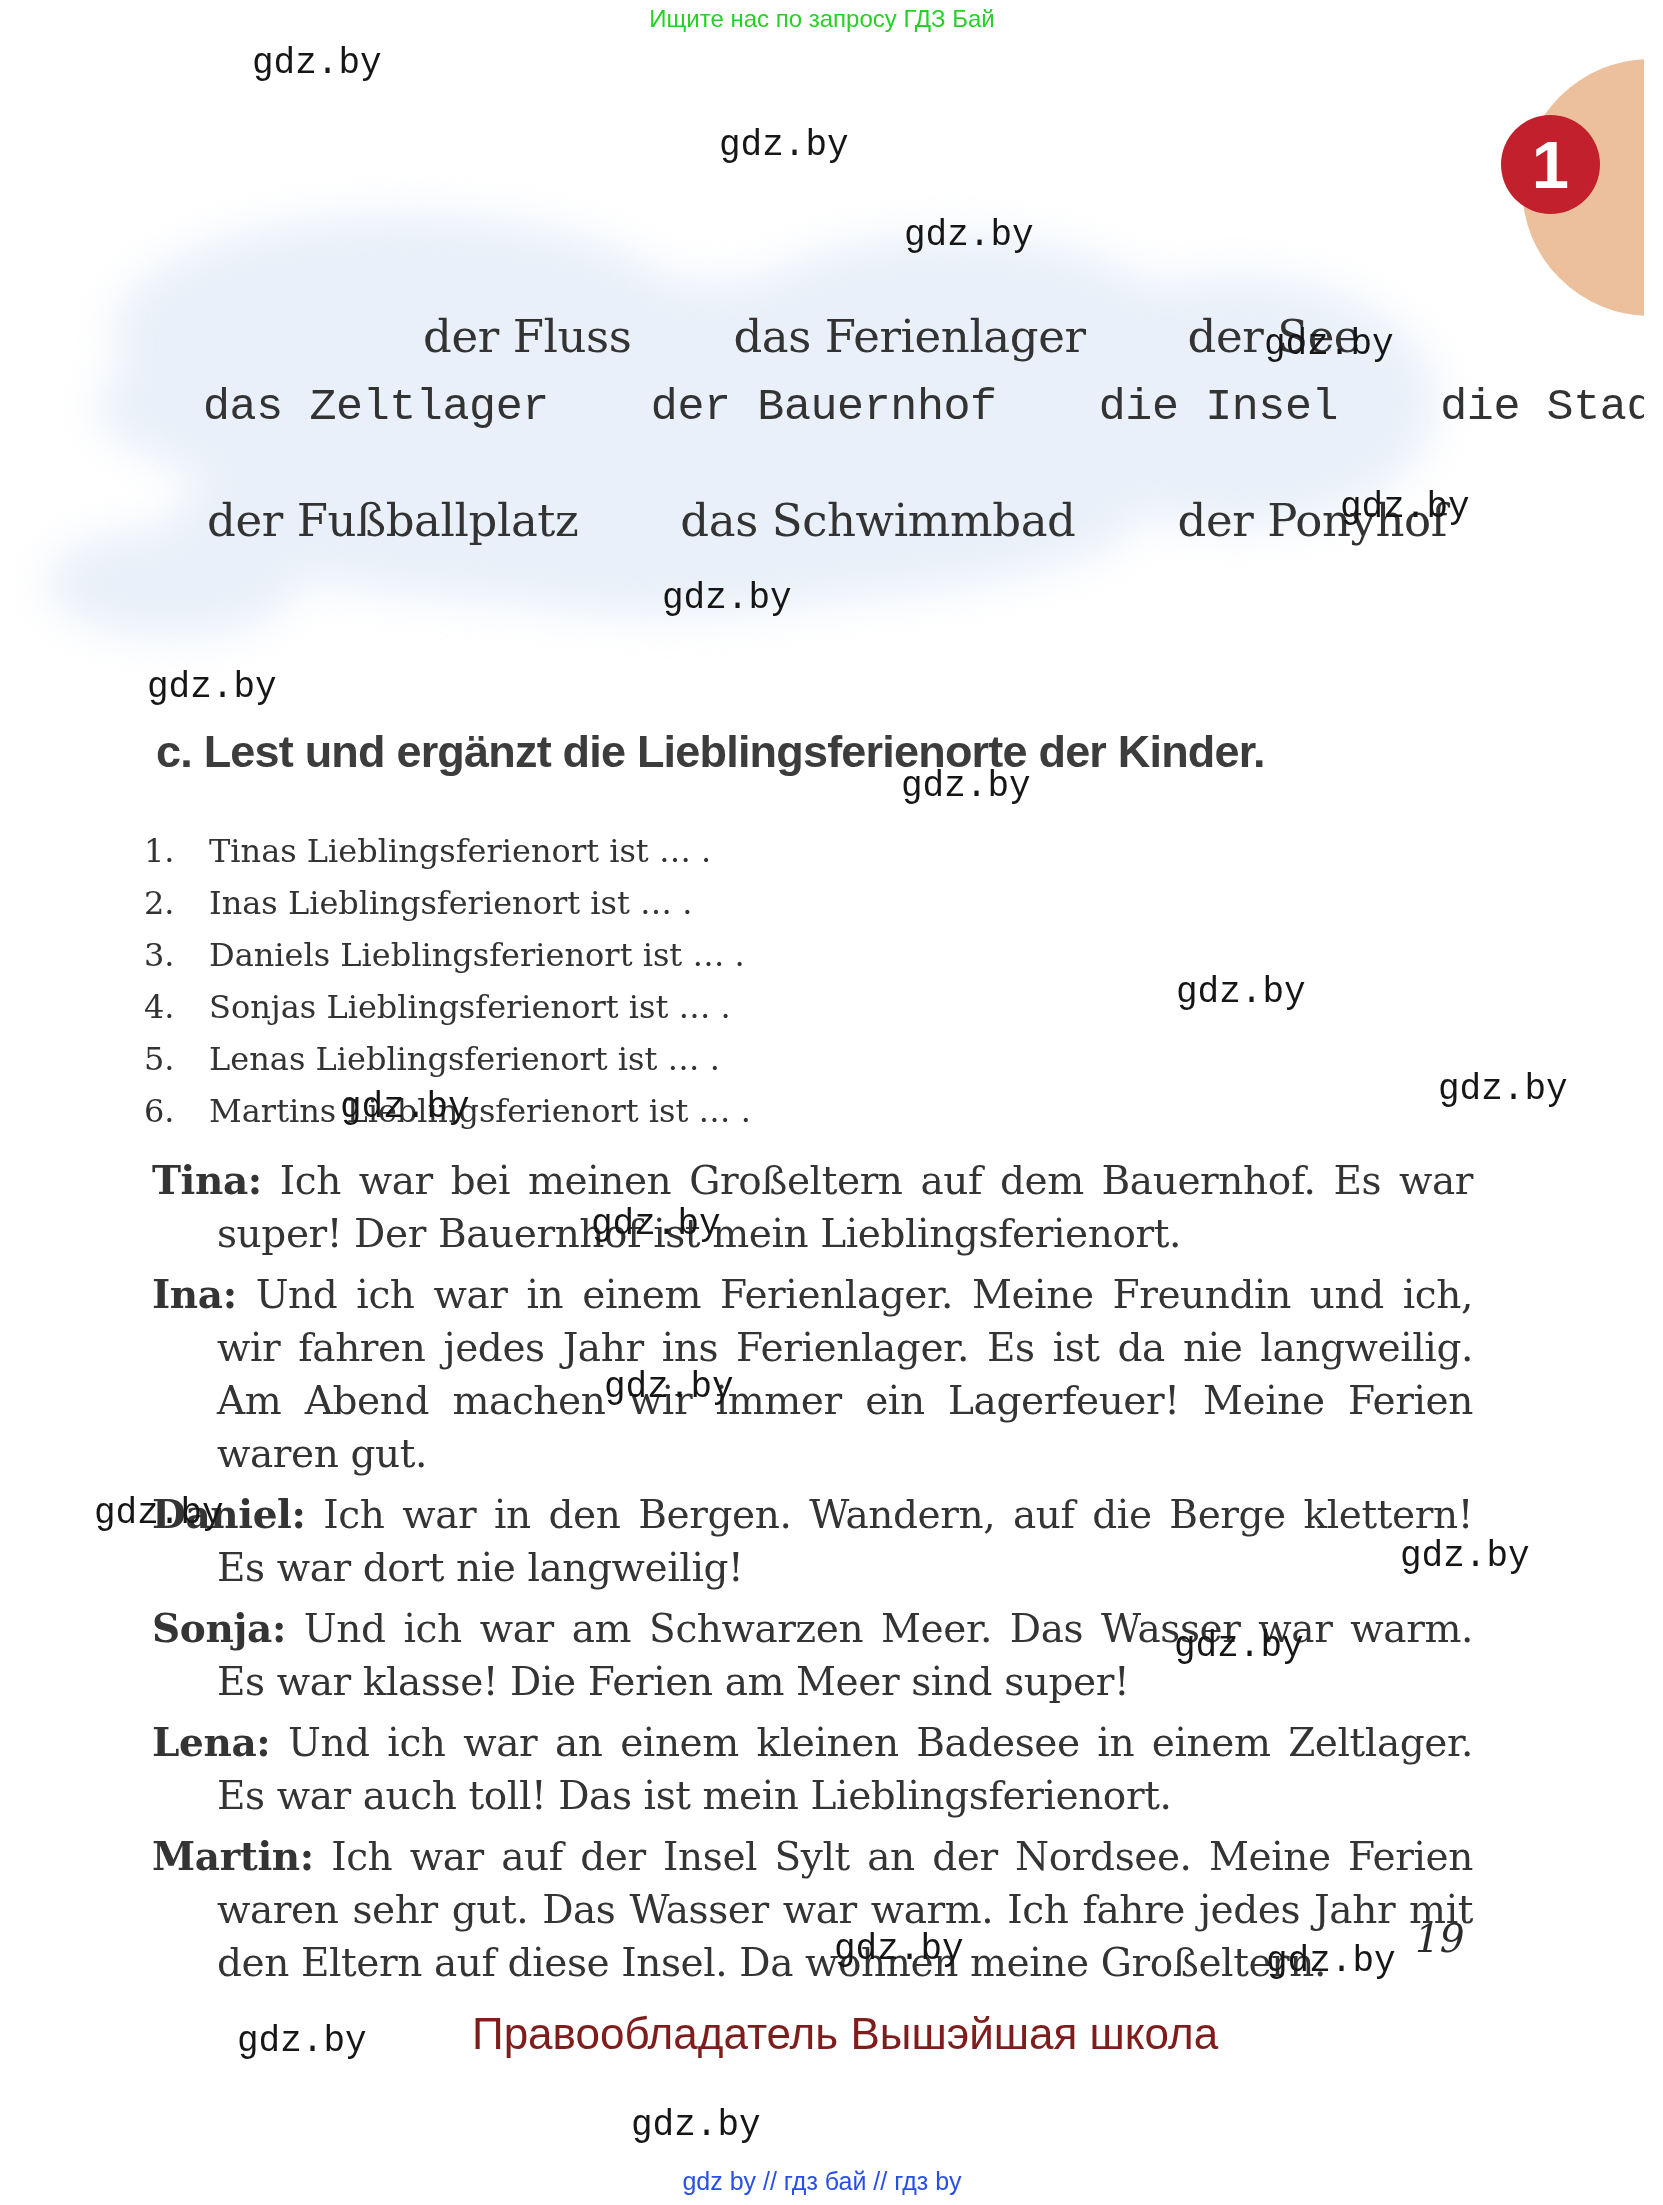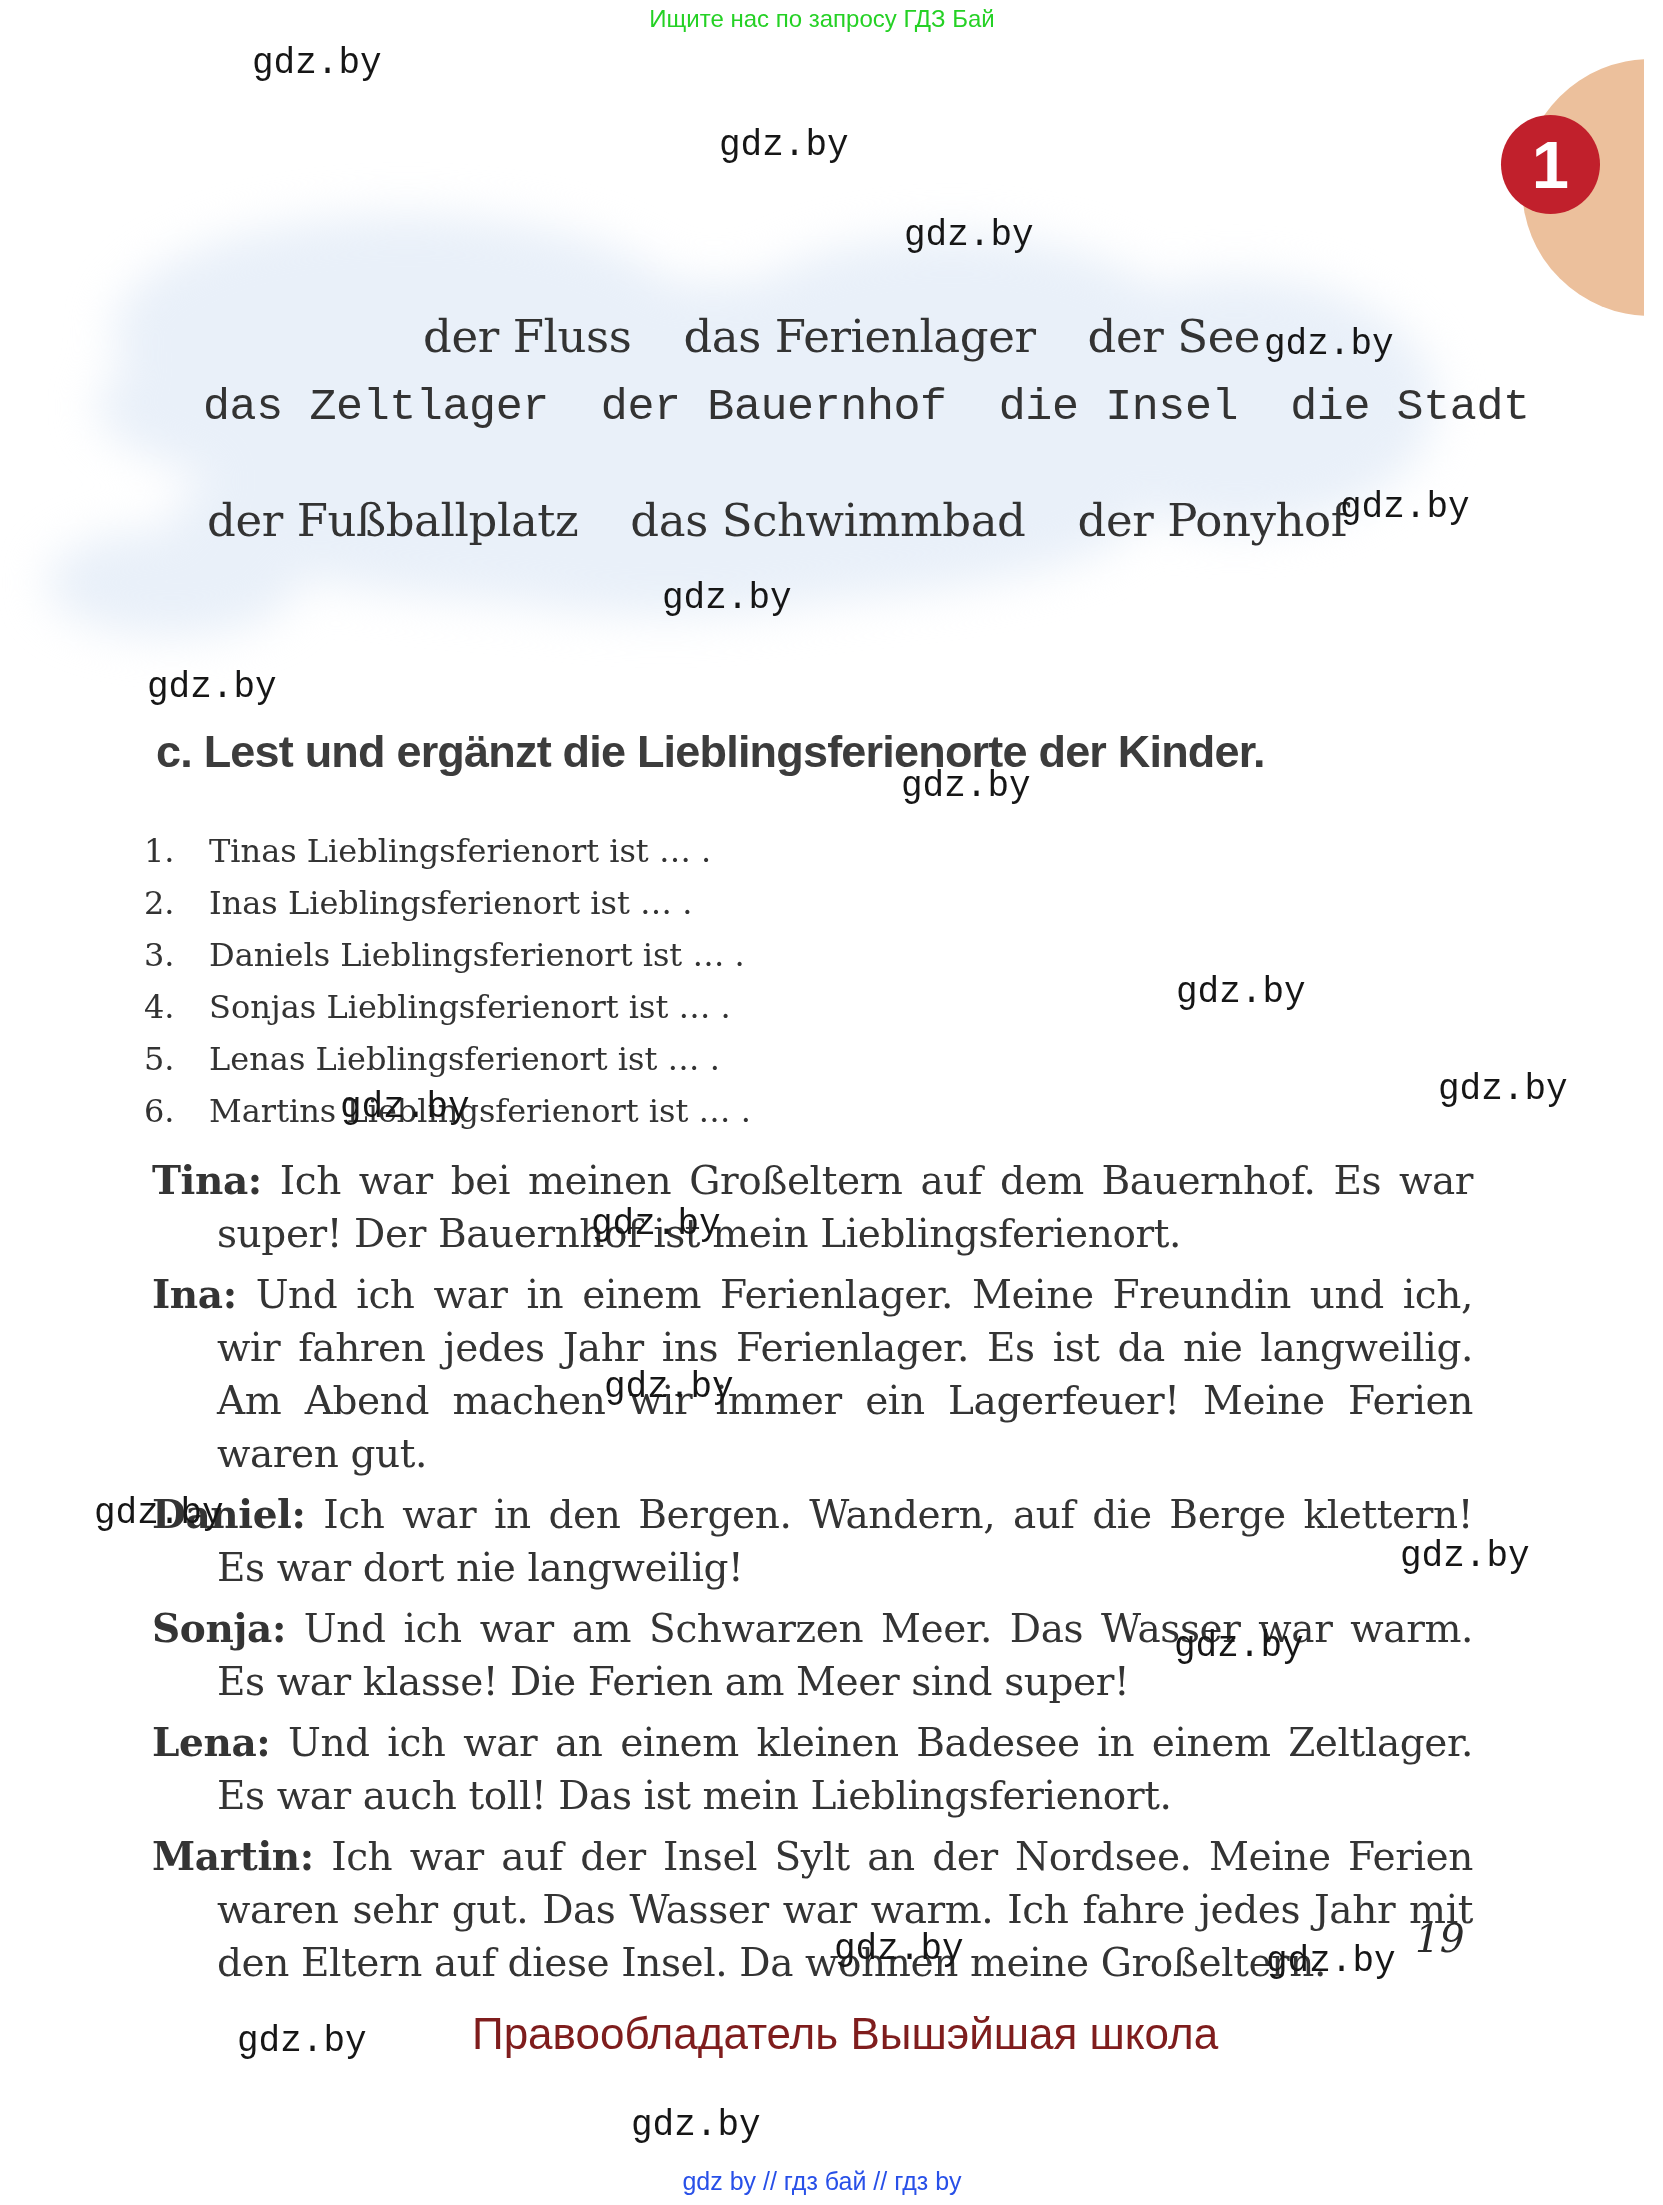--- a/index.html
+++ b/index.html
@@ -34,21 +34,21 @@
   .cloud-bg{position:absolute;inset:0;filter:blur(22px);}
   .cloud-bg div{position:absolute;background:#e9f0f9;border-radius:50%;}
   .cloud-bg div:nth-child(1){left:25px;top:80px;width:1316px;height:252px;}
   .cloud-bg div:nth-child(2){left:42px;top:12.6px;width:587px;height:235px;}
   .cloud-bg div:nth-child(3){left:646px;top:34px;width:470px;height:210px;}
   .cloud-bg div:nth-child(4){left:964px;top:75px;width:402px;height:252px;}
   .cloud-bg div:nth-child(5){left:101px;top:226px;width:964px;height:180px;}
   .cloud-bg div:nth-child(6){left:335px;top:277px;width:520px;height:138px;}
   .cloud-bg div:nth-child(7){left:-25px;top:327px;width:252px;height:109px;}
   .cloud-row{
-    position:absolute;display:flex;column-gap:52px;white-space:nowrap;
+    position:absolute;display:flex;column-gap:102px;white-space:nowrap;
     font-size:45px;line-height:61px;color:#333333;letter-spacing:-0.4px;
   }
   .cloud-row.row1{left:352px;top:105px;}
   .cloud-row.row2{left:132px;top:176px;font-family:Liberation Mono, monospace;}
   .cloud-row.row3{left:193px;top:229px;}
   .cloud-row.row4{left:136px;top:289px;}
   
   .content{position:absolute;left:144px;top:714px;width:1337px;}
   .heading{
     font-family:"Liberation Sans",sans-serif;font-size:45px;font-weight:700;color:#3c3c3c;

